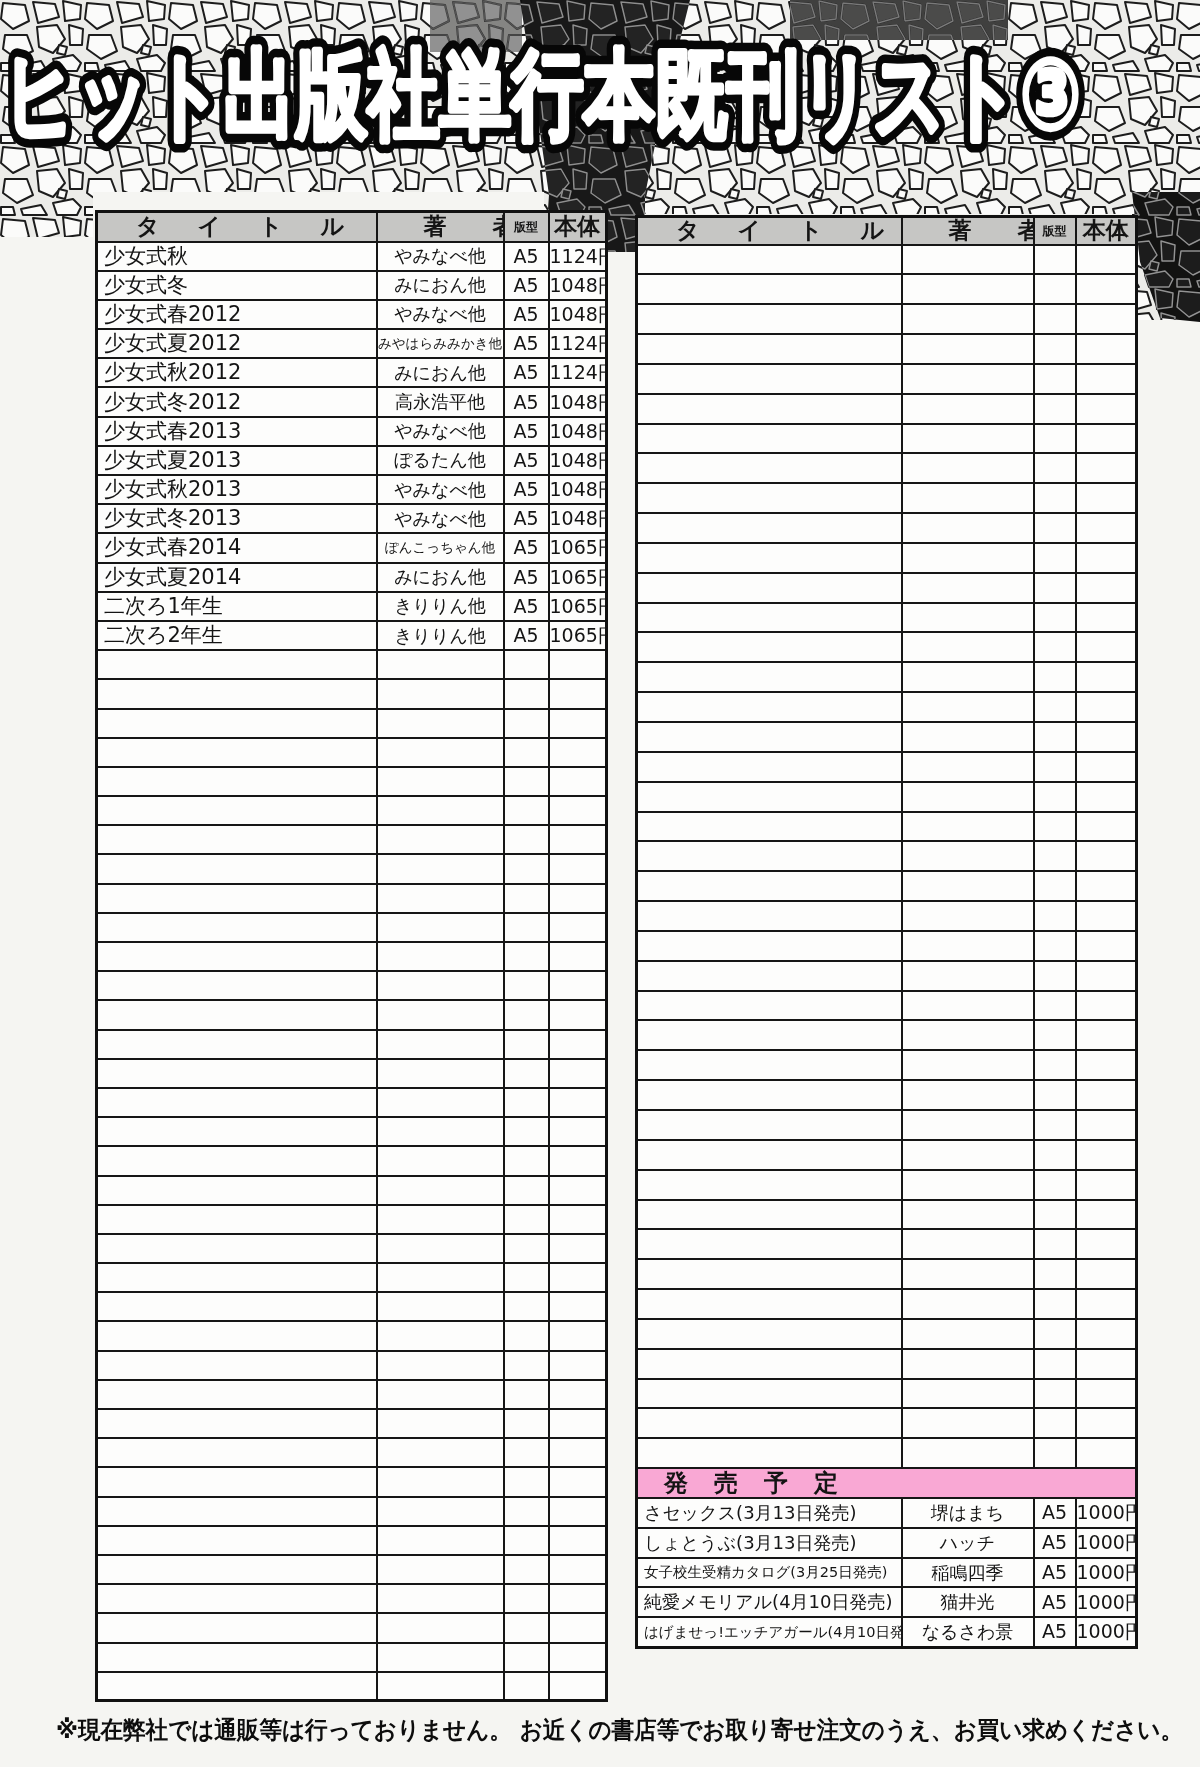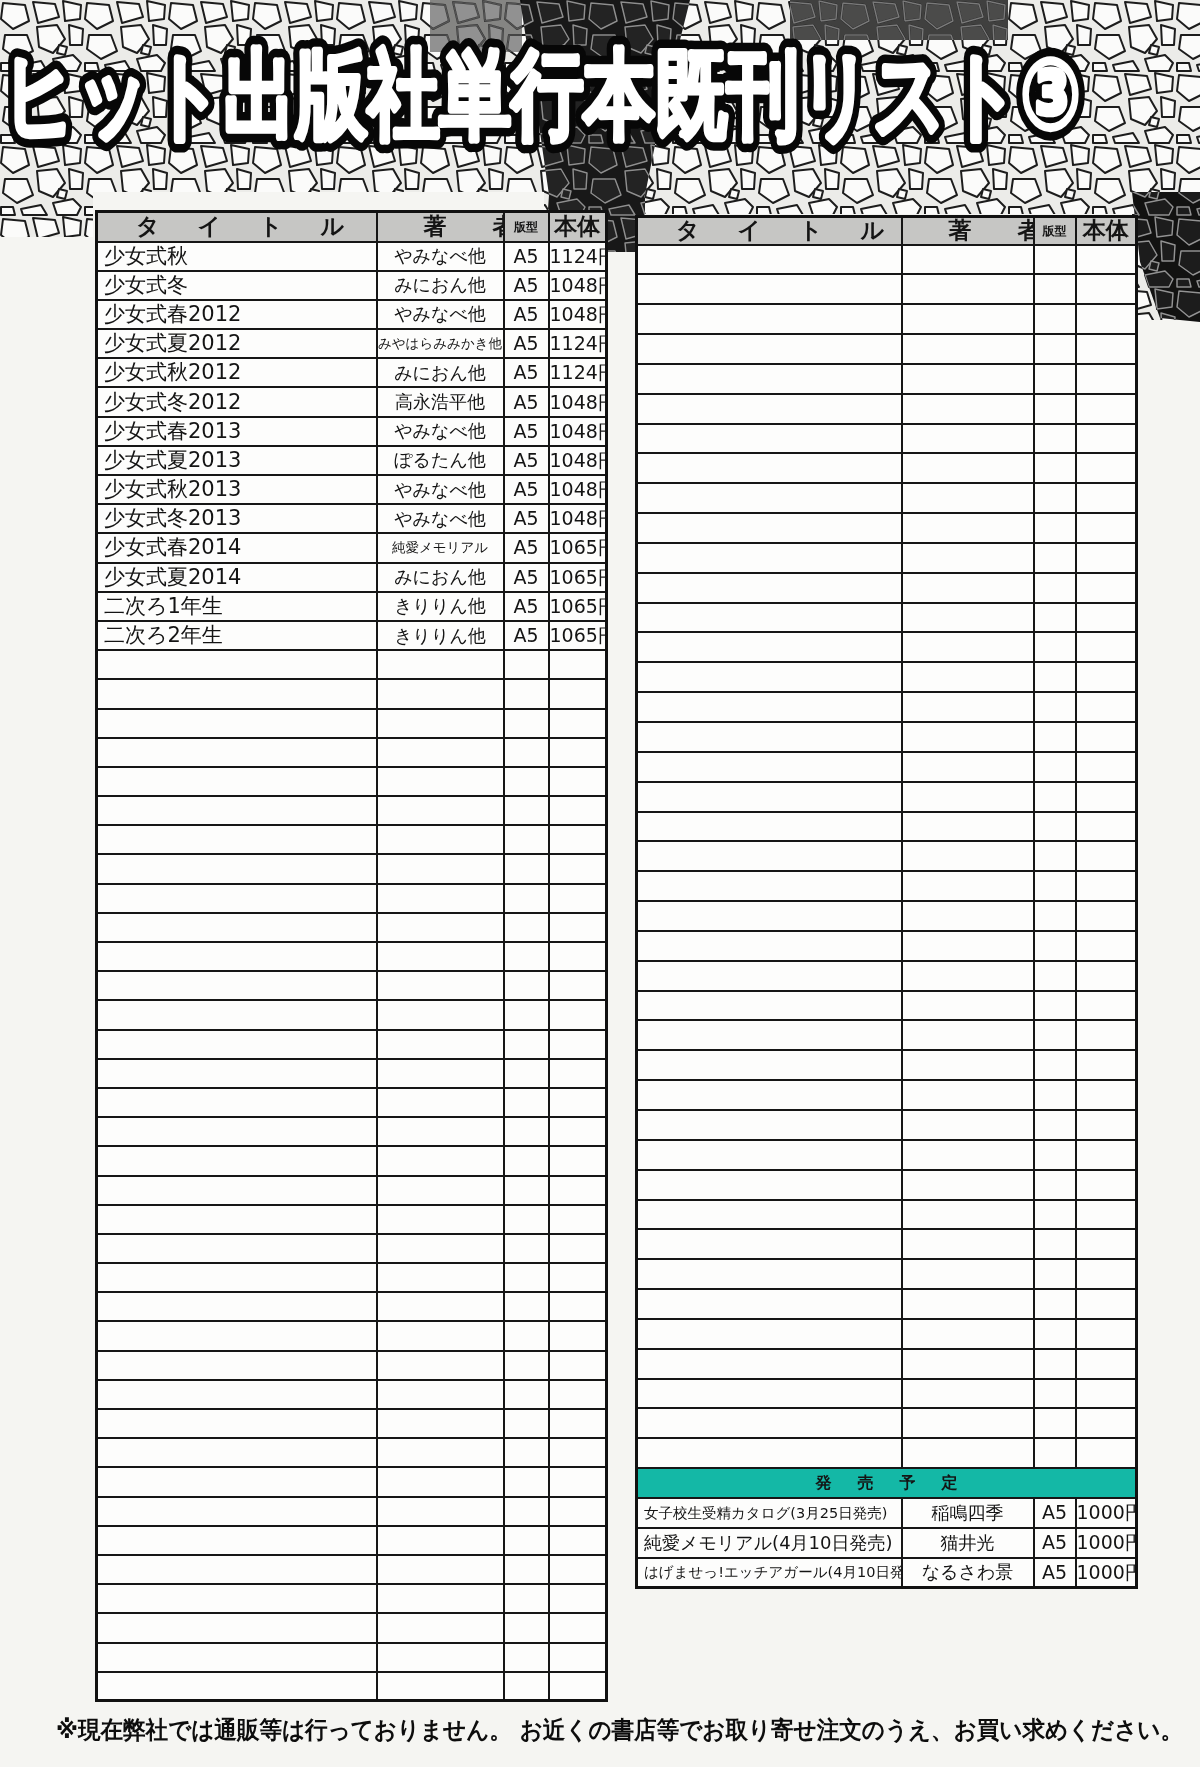--- a/index.html
+++ b/index.html
@@ -45,24 +45,23 @@
 
   td.c-title { text-align:left; padding:0 6px; font-size:21px; }
   td.c-author{ text-align:center; font-size:18px; }
   td.c-format{ text-align:center; font-size:19px; }
   td.c-price { text-align:center; font-size:19px; }
   td.sm{ font-size:18px; }
   td.xs{ font-size:14.5px; }
   td.a-sm{ font-size:13.5px;margin-top:34px; }
 
   tr.upcoming-bar td{
-    background:#14b8a6;
-    text-align:center;
+    background:#f9a8d4;
     font-weight:bold;
-    font-size:16px;
+    font-size:24px;
     letter-spacing:26px;
     text-indent:26px;
     height:29px;
   }
 
   
   #footnote{
     position:absolute; left:56px; top:1714px; width:1120px;
     font-weight:bold; font-size:24px; white-space:nowrap;
     transform:scaleX(0.94); transform-origin:left center;
@@ -182,21 +181,21 @@
         <td class="c-price">1048円</td>
       </tr>
       <tr>
         <td class="c-title">少女式冬2013</td>
         <td class="c-author">やみなべ他</td>
         <td class="c-format">A5</td>
         <td class="c-price">1048円</td>
       </tr>
       <tr>
         <td class="c-title">少女式春2014</td>
-        <td class="c-author a-sm">純愛メモリアル</td>
+        <td class="c-author a-sm">ぽんこっちゃん他</td>
         <td class="c-format">A5</td>
         <td class="c-price">1065円</td>
       </tr>
       <tr>
         <td class="c-title">少女式夏2014</td>
         <td class="c-author">みにおん他</td>
         <td class="c-format">A5</td>
         <td class="c-price">1065円</td>
       </tr>
       <tr>
@@ -695,20 +694,32 @@
         <td class="c-price"></td>
       </tr>
     </tbody>
   <tbody>
     <tr class="upcoming-bar">
       <td colspan="4">発売予定</td>
     </tr>
   </tbody>
   <tbody id="upcoming-rows">
       <tr>
+        <td class="c-title sm">さセックス(3月13日発売)</td>
+        <td class="c-author">堺はまち</td>
+        <td class="c-format">A5</td>
+        <td class="c-price">1000円</td>
+      </tr>
+      <tr>
+        <td class="c-title sm">しょとうぶ(3月13日発売)</td>
+        <td class="c-author">ハッチ</td>
+        <td class="c-format">A5</td>
+        <td class="c-price">1000円</td>
+      </tr>
+      <tr>
         <td class="c-title xs">女子校生受精カタログ(3月25日発売)</td>
         <td class="c-author">稲鳴四季</td>
         <td class="c-format">A5</td>
         <td class="c-price">1000円</td>
       </tr>
       <tr>
         <td class="c-title sm">純愛メモリアル(4月10日発売)</td>
         <td class="c-author">猫井光</td>
         <td class="c-format">A5</td>
         <td class="c-price">1000円</td>

